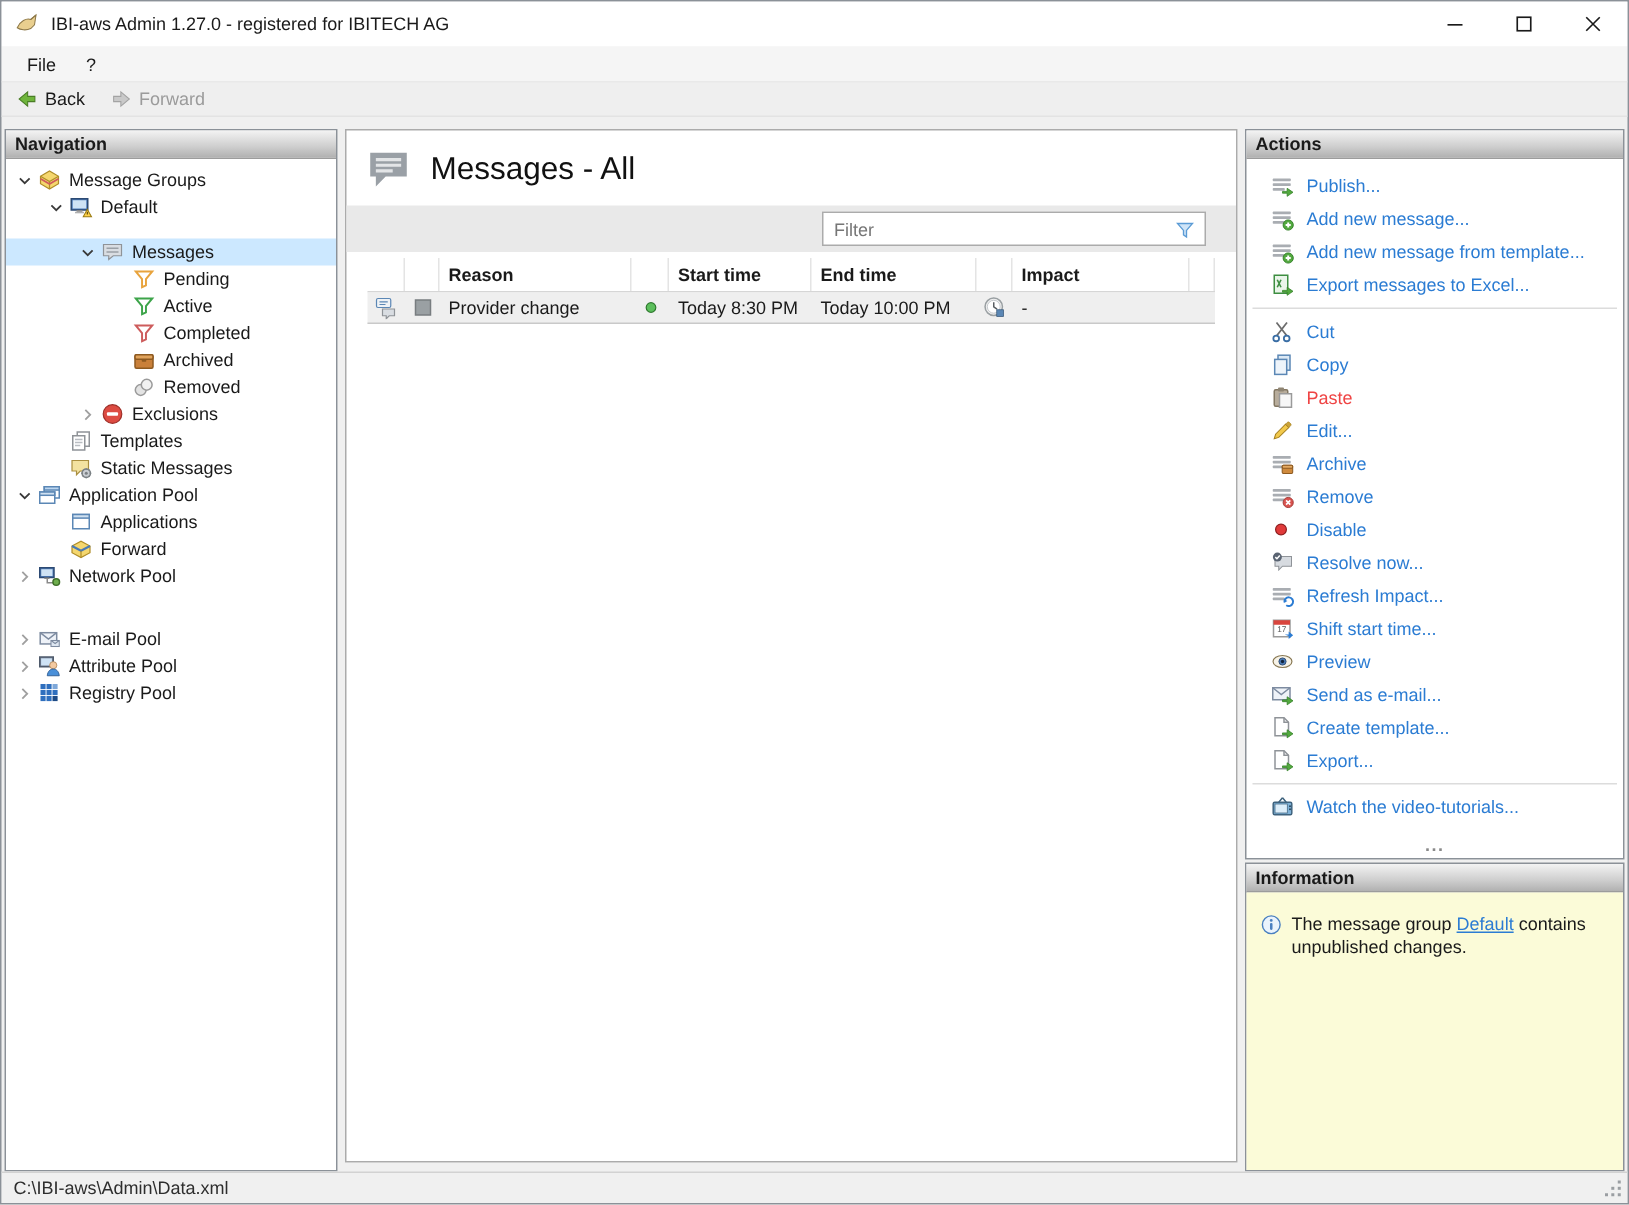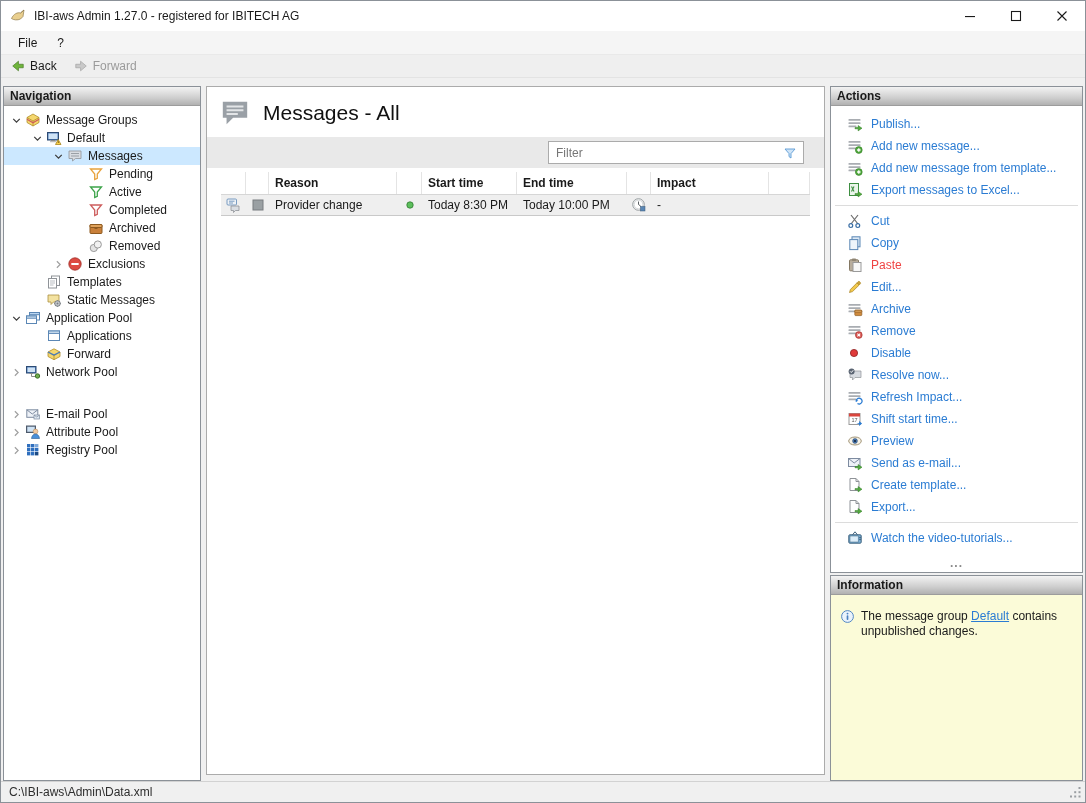--- a/index.html
+++ b/index.html
@@ -18,21 +18,21 @@
   .menu-item{padding:3px 10px;}
   .toolbar{height:24px;background:#efefef;display:flex;align-items:center;padding-left:5px;gap:8px;
     flex:0 0 auto;border-bottom:1px solid #e3e3e3;border-top:1px solid #e9e9e9;}
   .tool-btn{display:flex;align-items:center;gap:4px;padding:1px 4px;}
   .tool-btn.disabled{color:#9b9b9b;}
   
   .content{flex:1;display:flex;padding:8px 2px 0;gap:5px;min-height:0;}
   .panel-header{height:19px;flex:0 0 auto;background:linear-gradient(#f3f3f3,#cecece 60%,#b1b1b1);
     display:flex;align-items:center;padding-left:6px;font-weight:bold;border-bottom:1px solid #9c9c9c;}
   
-  .nav-panel{width:198px;flex:0 0 auto;background:#fff;border:1px solid #8b9198;display:flex;flex-direction:column;}
+  .nav-panel{width:222px;flex:0 0 auto;background:#fff;border:1px solid #8b9198;display:flex;flex-direction:column;}
   .tree{flex:1;overflow:hidden;padding-top:5px;}
   .tree-row{height:18px;display:flex;align-items:center;white-space:nowrap;}
   .tree-row.selected{background:#cce8ff;}
   .chev{width:17px;height:16px;display:inline-flex;align-items:center;justify-content:center;flex:0 0 auto;}
   .ic{width:16px;height:16px;display:inline-flex;align-items:center;justify-content:center;flex:0 0 auto;}
   .tree-label{padding:0 4px 0 5px;}
   
   .main-card{flex:1;background:#fff;border:1px solid #ababab;margin-bottom:6px;display:flex;
     flex-direction:column;min-width:0;}
   .main-header{display:flex;align-items:center;gap:13px;padding:11px 0 9px 13px;}
@@ -167,21 +167,21 @@
                 <rect x="1.5" y="2.5" width="11" height="7.5" fill="#4f7cba" stroke="#2c4a73"></rect>
                 <rect x="2.5" y="3.5" width="9" height="5.5" fill="#cfe3f5"></rect>
                 <rect x="5" y="10" width="4" height="1.2" fill="#8a8a8a"></rect>
                 <rect x="4" y="11.2" width="6" height="1" fill="#b0b0b0"></rect>
                 <path d="M9.5 14.5h5.5L12.2 9.5z" fill="#ffd24a" stroke="#9a7a10" stroke-width="0.7"></path>
                 <rect x="11.8" y="11.2" width="0.9" height="1.8" fill="#6b5510"></rect>
               </svg>
             </span>
             <span class="tree-label">Default</span>
           </div>
-          <div class="tree-row selected" style="padding-left: 46px;">
+          <div class="tree-row selected" style="padding-left: 46px; margin-top: 12px;">
             <span class="chev">
               <svg viewBox="0 0 16 16" width="13" height="13">
                 <path d="M4 6 8 10 12 6" fill="none" stroke="#3b3b3b" stroke-width="1.5"></path>
               </svg>
             </span>
             <span class="ic">
               <svg viewBox="0 0 16 16" width="16" height="16">
                 <path d="M2 3h12v7.5H8.5L5.5 13v-2.5H2z" fill="#d9dde2" stroke="#8f9398" stroke-width="0.8"></path>
                 <path d="M4 5.5h8M4 8h8" stroke="#9aa0a6" stroke-width="1.1"></path>
               </svg>

